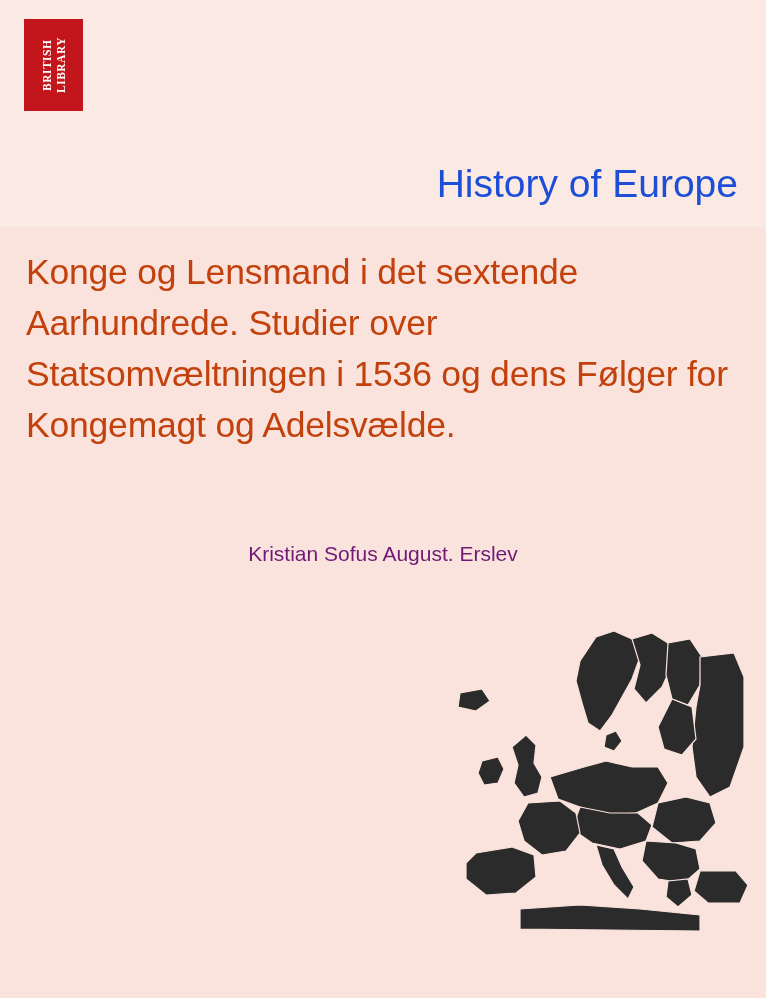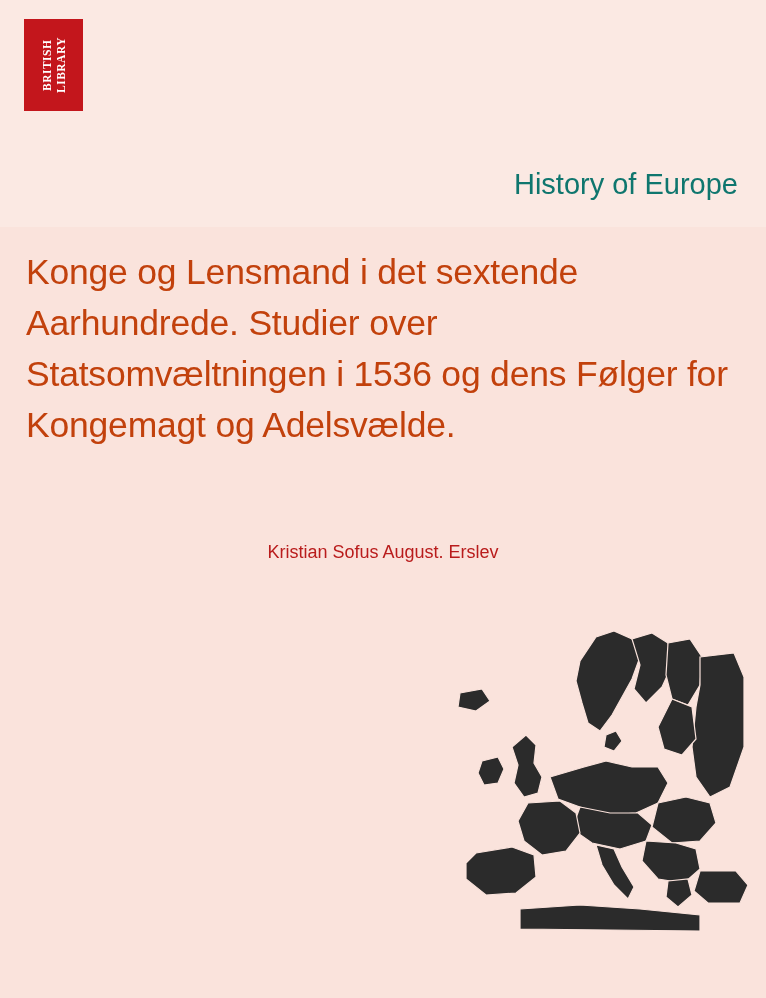--- a/index.html
+++ b/index.html
@@ -60,22 +60,22 @@
     left: 0;
     top: 141px;
     width: 766px;
     height: 86px;
     background: #fbe9e3;
     display: flex;
     align-items: center;
     justify-content: flex-end;
   }
   .subject-text {
-    font-size: 29px;
-    color: #0f766e;
+    font-size: 39px;
+    color: #1d4ed8;
     padding-right: 28px;
     font-family: "Liberation Sans", sans-serif;
   }
   
   .body-area {
     position: absolute;
     left: 0;
     top: 227px;
     width: 766px;
     height: 771px;
@@ -93,22 +93,22 @@
     font-weight: normal;
     margin: 0;
     letter-spacing: -0.2px;
   }
   .author {
     position: absolute;
     left: 26px;
     top: 315px;
     width: 714px;
     text-align: center;
-    font-size: 18px;
-    color: #b91c1c;
+    font-size: 21px;
+    color: #701a75;
   }
   
   .map-wrap {
     position: absolute;
     left: 400px;
     top: 400px;
     width: 350px;
     height: 320px;
   }
   .map-wrap svg {

